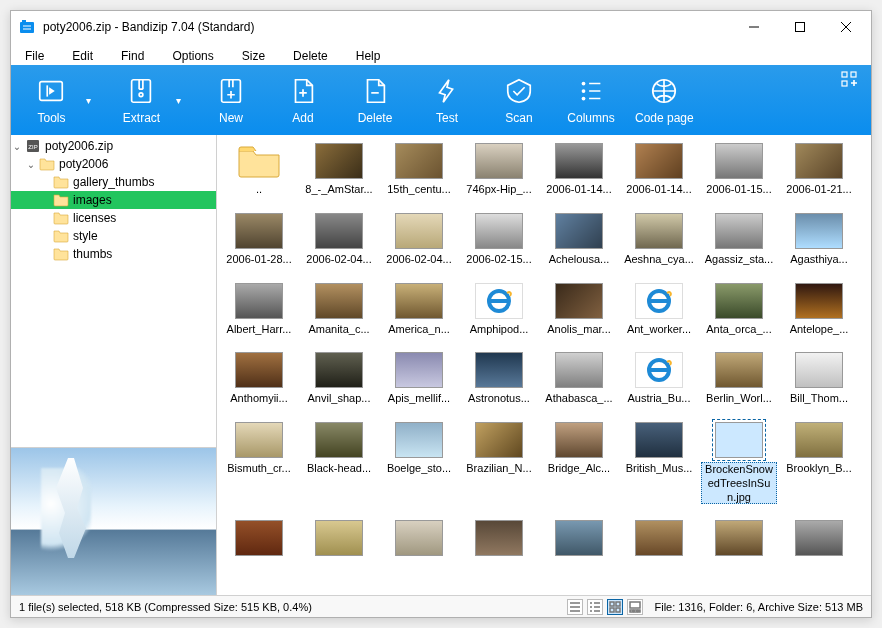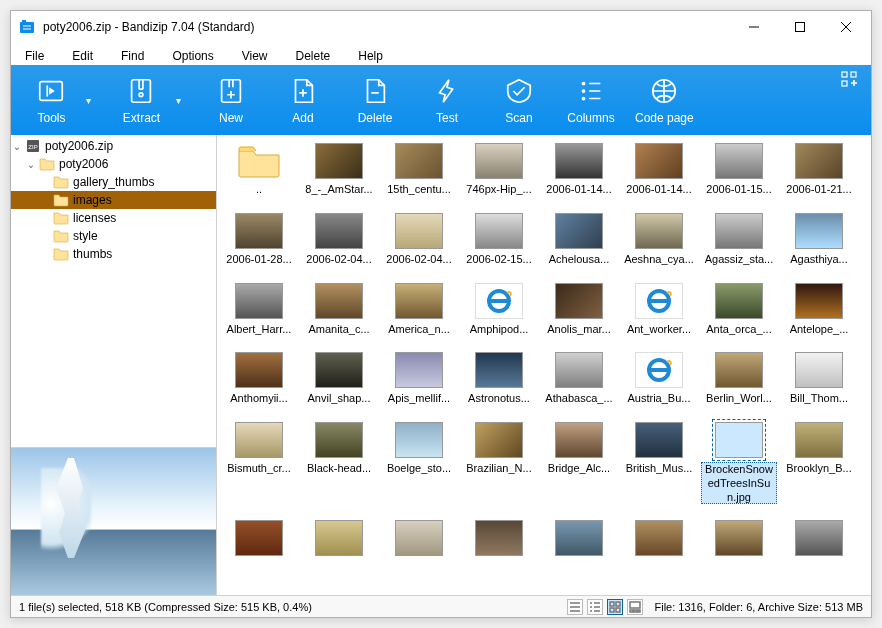--- a/index.html
+++ b/index.html
@@ -19,21 +19,21 @@
 .tool-btn.with-arrow { flex-direction: row; min-width: 90px; gap: 0; }
 .tool-btn.with-arrow .main { display: flex; flex-direction: column; align-items: center; gap: 4px; flex: 1; }
 .tool-btn .arrow { padding: 0 6px; font-size: 10px; align-self: center; cursor: pointer; }
 .tool-icon { width: 32px; height: 32px; display: flex; align-items: center; justify-content: center; }
 .tool-icon svg { width: 30px; height: 30px; stroke: #fff; fill: none; stroke-width: 1.8; }
 .toolbar-right { margin-left: auto; padding: 6px 10px; cursor: pointer; }
 .content { flex: 1; display: flex; overflow: hidden; }
 .sidebar { width: 206px; display: flex; flex-direction: column; border-right: 1px solid #d0d0d0; }
 .tree { flex: 1; overflow: auto; font-size: 12px; padding: 2px 0; background: #fff; }
 .tree-row { display: flex; align-items: center; height: 18px; padding-left: 2px; cursor: pointer; white-space: nowrap; }
-.tree-row.selected { background: #a16207; }
+.tree-row.selected { background: #22c55e; }
 .tree-toggle { width: 12px; font-size: 10px; color: #666; text-align: center; cursor: pointer; }
 .tree-icon { width: 16px; height: 16px; margin: 0 4px 0 2px; display: flex; align-items: center; justify-content: center; }
 .tree-icon svg { width: 16px; height: 16px; }
 .tree-label { }
 .indent-0 { padding-left: 0px; }
 .indent-1 { padding-left: 14px; }
 .indent-2 { padding-left: 28px; }
 .preview { height: 148px; border-top: 1px solid #d0d0d0; background: #f8f8f8; display: flex; align-items: center; justify-content: center; overflow: hidden; }
 .preview-img { width: 100%; height: 100%; background: linear-gradient(to bottom, #9cc5e8 0%, #e8f4fc 40%, #ffffff 55%, #567a99 56%, #a8c9e0 100%); position: relative; }
 .preview-img::before { content: ""; position: absolute; left: 30px; top: 20px; width: 50px; height: 90px; background: radial-gradient(circle at 20% 40%, #fff 0%, #d0e5f2 60%, transparent 70%); filter: blur(1px); }
@@ -132,21 +132,21 @@
           </svg>
         </div>
     </div>
   </div>
 
   <div class="menubar">
     <span class="menu-item">File</span>
     <span class="menu-item">Edit</span>
     <span class="menu-item">Find</span>
     <span class="menu-item">Options</span>
-    <span class="menu-item">View</span>
+    <span class="menu-item">Size</span>
     <span class="menu-item">Delete</span>
     <span class="menu-item">Help</span>
   </div>
 
   <div class="toolbar">
     <div class="tool-btn with-arrow">
       <div class="main">
         <span class="tool-icon">
             <svg viewBox="0 0 32 32">
               <rect x="4" y="6" width="24" height="20" rx="2"></rect>

